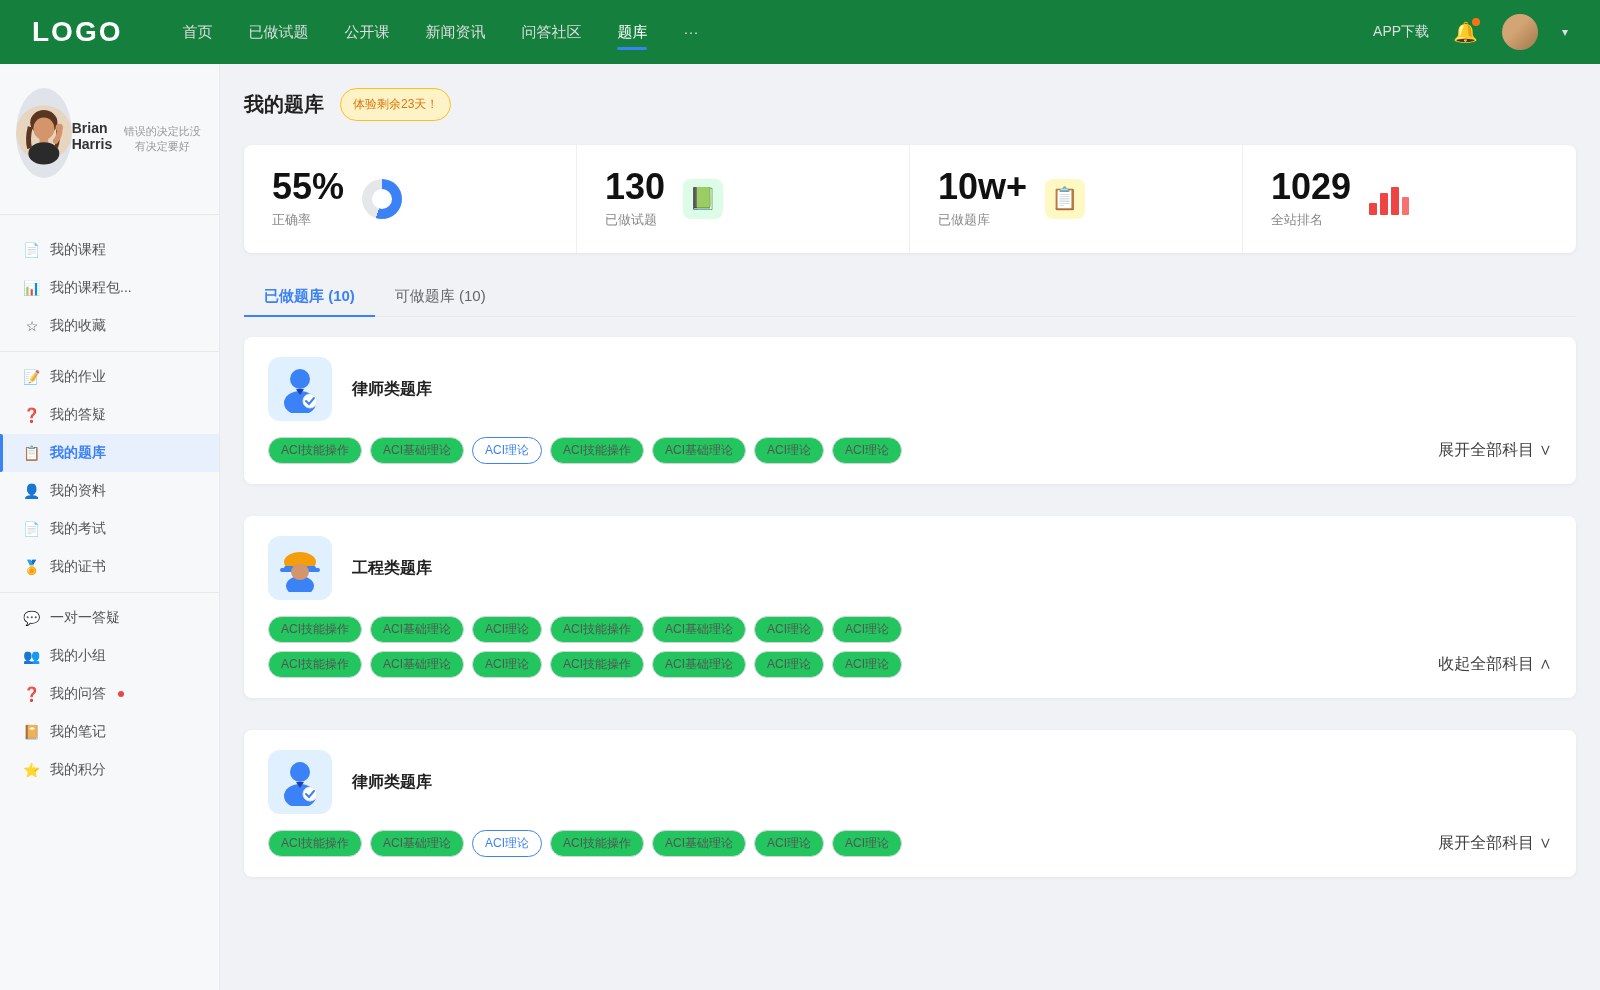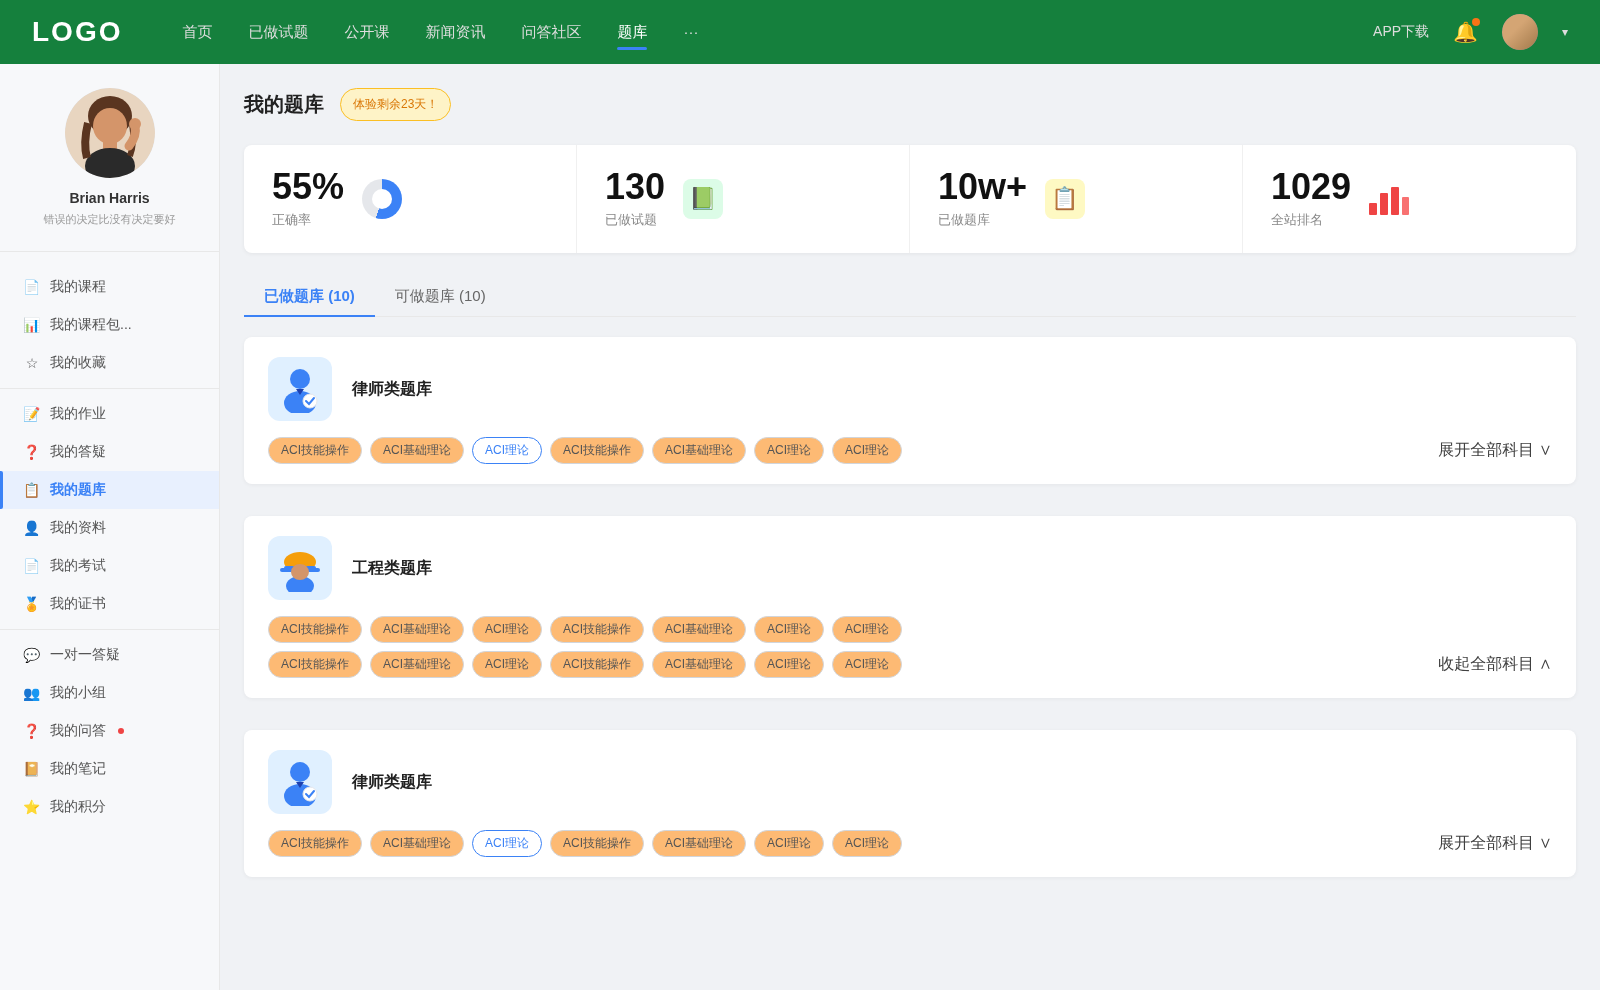--- a/index.html
+++ b/index.html
@@ -109,21 +109,21 @@
       padding: 24px 0;
       flex-shrink: 0;
       position: fixed;
       top: 64px;
       left: 0;
       bottom: 0;
       overflow-y: auto;
     }
     .sidebar-profile {
       display: flex;
-      flex-direction: column;
+      flex-direction: row;
       align-items: center;
       padding: 0 16px 24px;
       border-bottom: 1px solid #e8e8e8;
     }
     .sidebar-avatar {
       width: 90px; height: 90px;
       border-radius: 50%;
       background: #e0e4ea;
       overflow: hidden;
       margin-bottom: 12px;
@@ -342,21 +342,21 @@
       font-weight: 600;
       color: #222;
     }
     .qbank-tag {
       padding: 4px 12px;
       border: 1px solid #d1d5db;
       border-radius: 16px;
       font-size: 12px;
       color: #555;
       cursor: pointer;
-      background: #fdba74;
+      background: #22c55e;
     }
     .qbank-tag.selected {
       border-color: #3b82f6;
       color: #3b82f6;
       background: #fff;
     }
     .qbank-expand {
       margin-left: auto;
       font-size: 16px;
       color: #404040;

